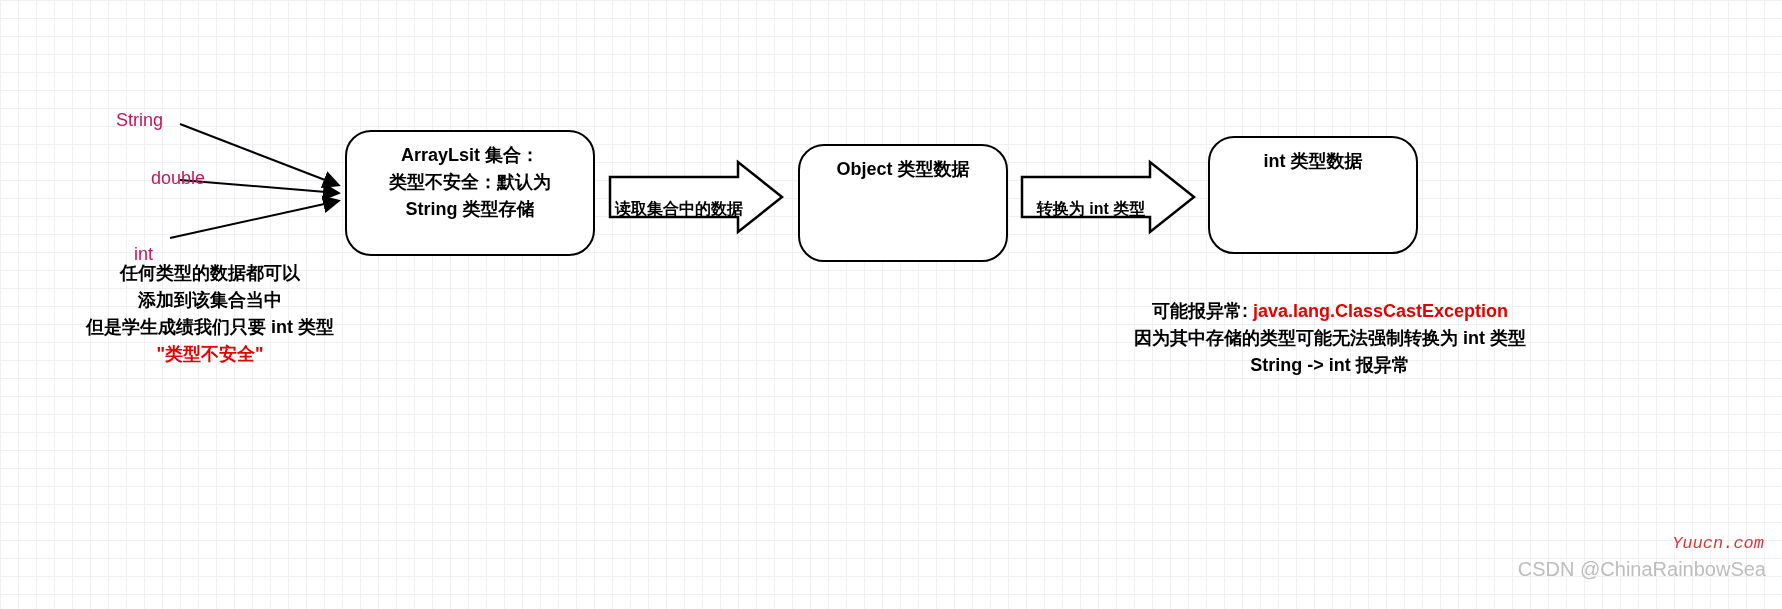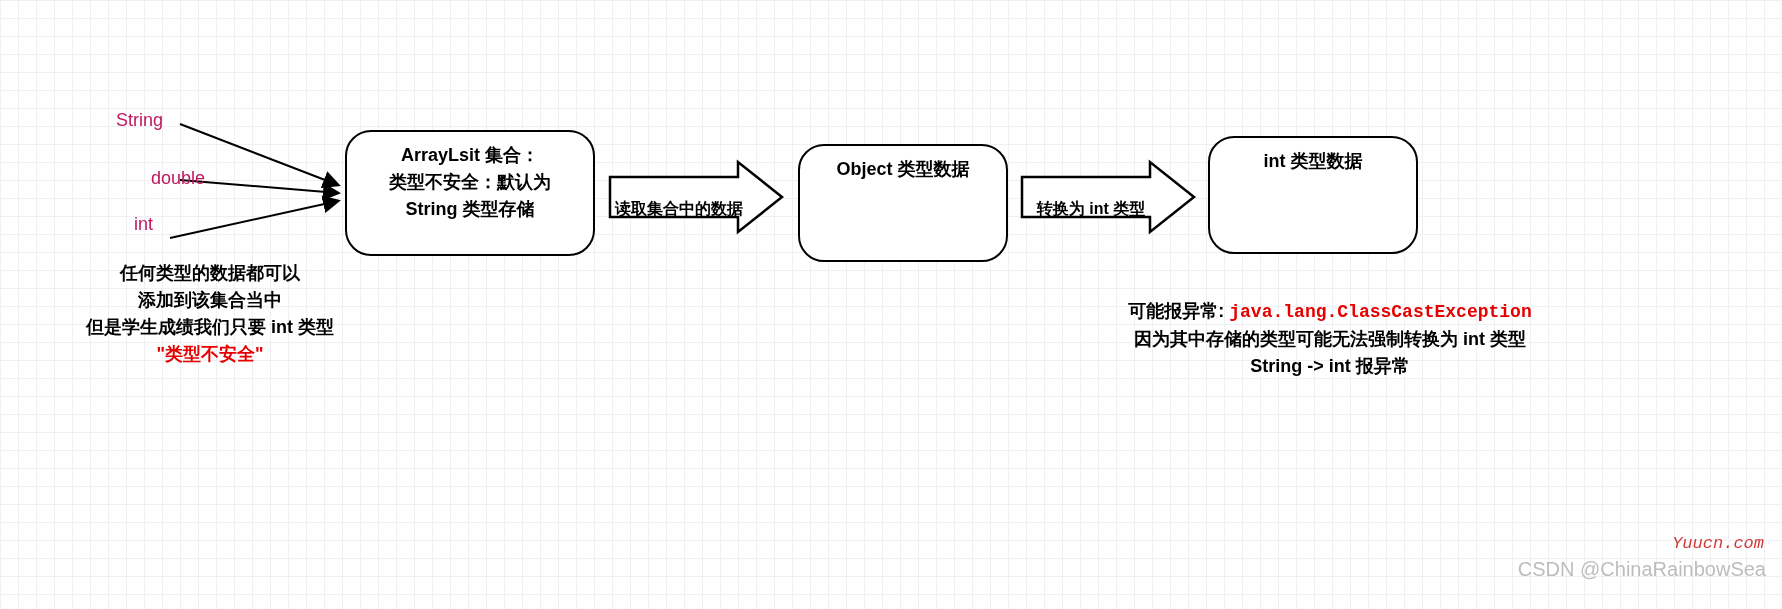--- a/index.html
+++ b/index.html
@@ -28,21 +28,21 @@
   .caption {
     position: absolute;
     font-size: 18px;
     color: #000;
     font-weight: 700;
     text-align: center;
     line-height: 1.5;
     white-space: nowrap;
   }
   .caption .highlight { color: #e60000; }
-  .caption .mono { font-family: Liberation Mono, monospace; font-weight: 700; }
+  .caption .mono { font-family: Liberation Sans, sans-serif; font-weight: 700; }
 
   .box {
     position: absolute;
     background: #fff;
     border: 2.5px solid #000;
     border-radius: 26px;
     display: flex;
     align-items: flex-start;
     justify-content: center;
     text-align: center;
@@ -110,21 +110,21 @@
              L 1150 177
              L 1150 162
              L 1194 197
              L 1150 232
              L 1150 217
              L 1022 217 Z" fill="#ffffff" stroke="#000" stroke-width="2.5"></path>
   </svg>
 
   <div class="type-label" style="left:116px; top:110px;">String</div>
   <div class="type-label" style="left:106px; top:168px;margin-left:45px;">double</div>
-  <div class="type-label" style="left:134px; top:214px;">int</div>
+  <div class="type-label" style="left:134px; top:244px;">int</div>
 
   <div class="caption" style="left:60px; top:260px; width:300px;">
     <span>任何类型的数据都可以</span><br>
     <span>添加到该集合当中</span><br>
     <span>但是学生成绩我们只要 int 类型</span><br>
     <span class="highlight">"类型不安全"</span>
   </div>
 
   <div class="box" style="left:345px; top:130px; width:250px; height:126px;">
     <div>

